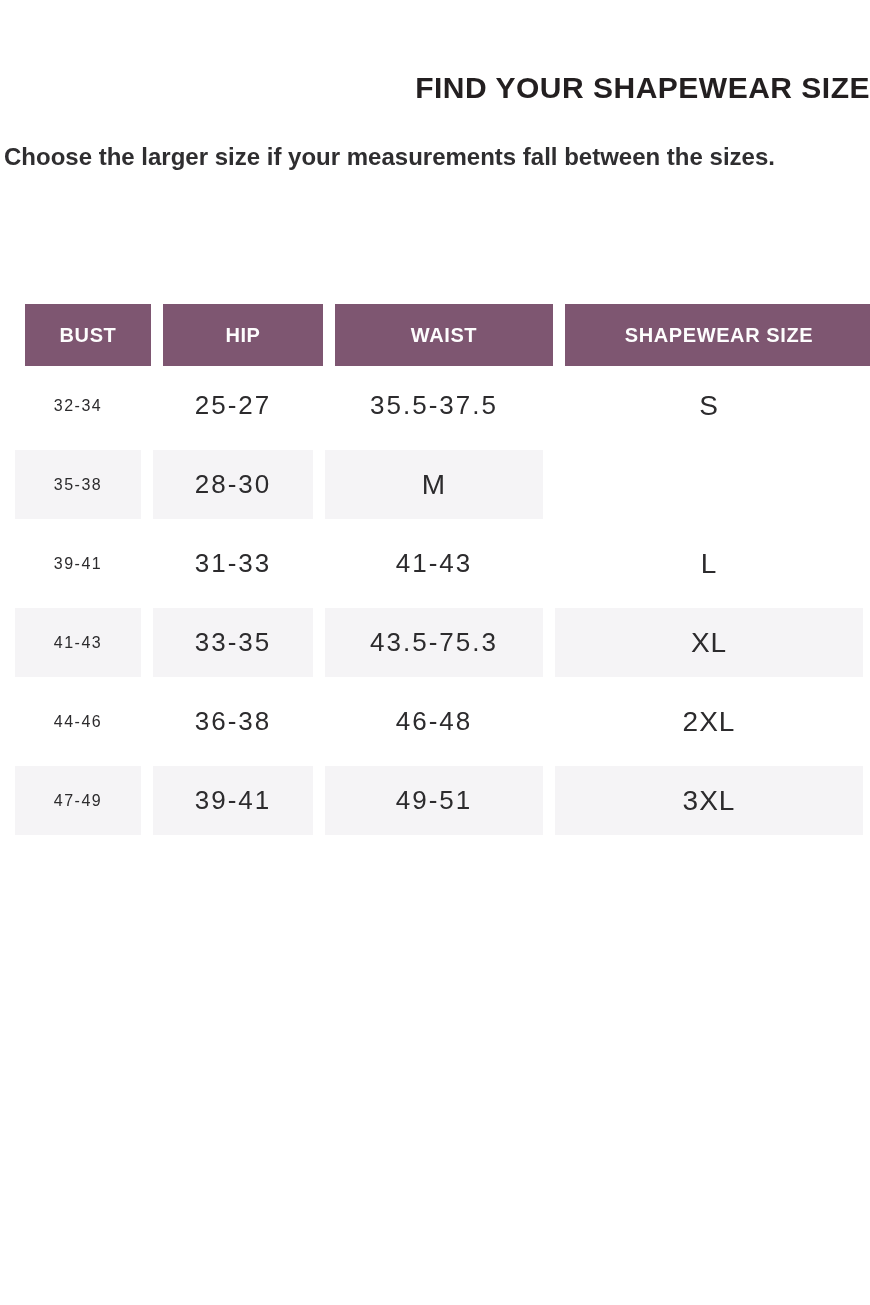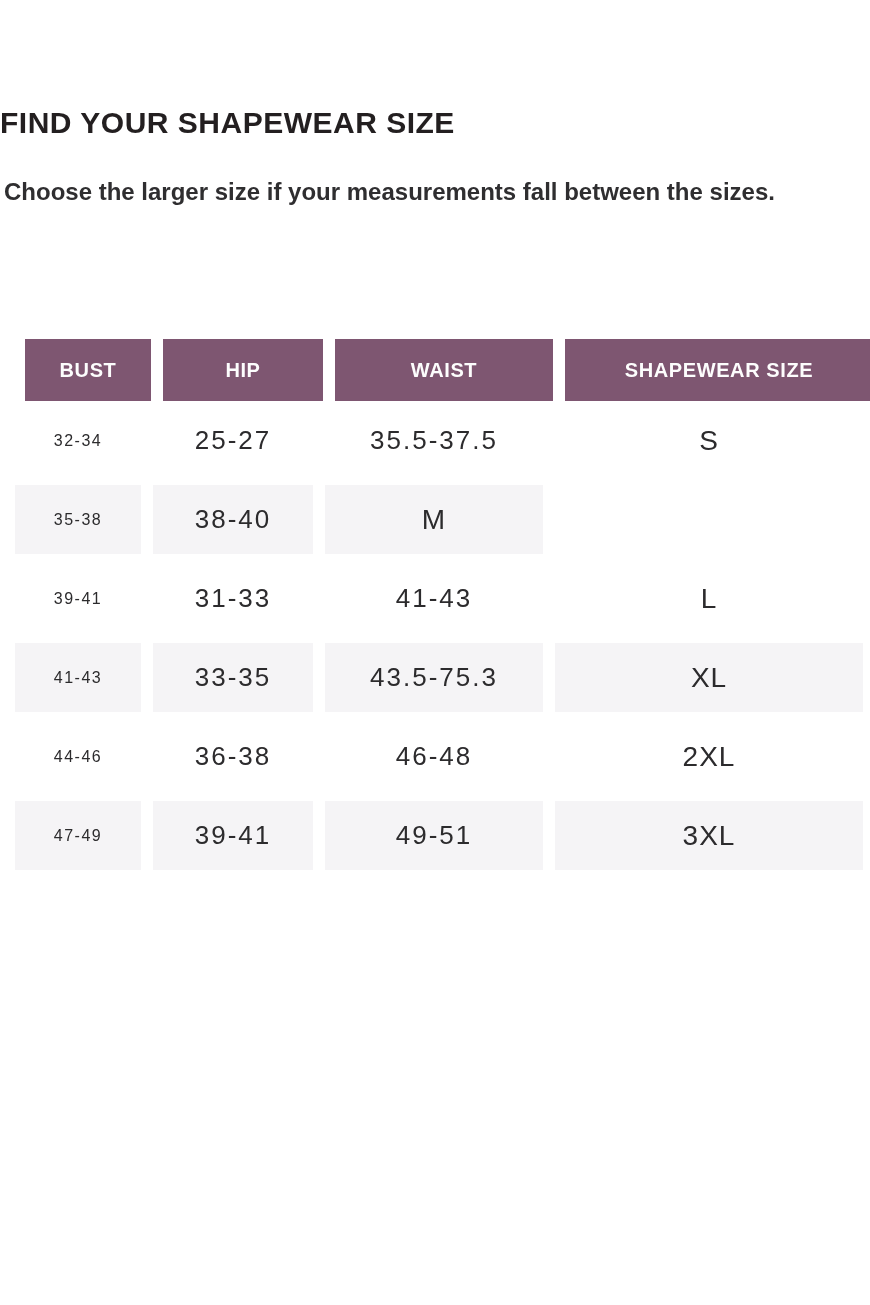--- a/index.html
+++ b/index.html
@@ -14,22 +14,22 @@
     position: relative;
     width: 870px;
     height: 1305px;
     background: #ffffff;
     font-family: "Liberation Sans", "DejaVu Sans", sans-serif;
     color: var(--text);
     overflow: hidden;
   }
   .page-title {
     margin: 0;
-    padding-top: 105px;
-    text-align: left;
+    padding-top: 70px;
+    text-align: right;
     font-size: 30px;
     line-height: 36px;
     font-weight: 700;
     letter-spacing: 0.5px;
     color: var(--title);
   }
   .page-subtitle {
     margin: 36px 0 0 0;
     padding-left: 4px;
     text-align: left;
@@ -94,21 +94,21 @@
 
     <div class="trow">
       <div class="cell bust">32-34</div>
       <div class="cell waist">25-27</div>
       <div class="cell hip">35.5-37.5</div>
       <div class="cell size">S</div>
     </div>
 
     <div class="trow striped">
       <div class="cell bust">35-38</div>
-      <div class="cell hip">38-40</div>
+      <div class="cell waist">28-30</div>
       <div class="cell size">M</div>
     </div>
 
     <div class="trow">
       <div class="cell bust">39-41</div>
       <div class="cell waist">31-33</div>
       <div class="cell hip">41-43</div>
       <div class="cell size">L</div>
     </div>
 

